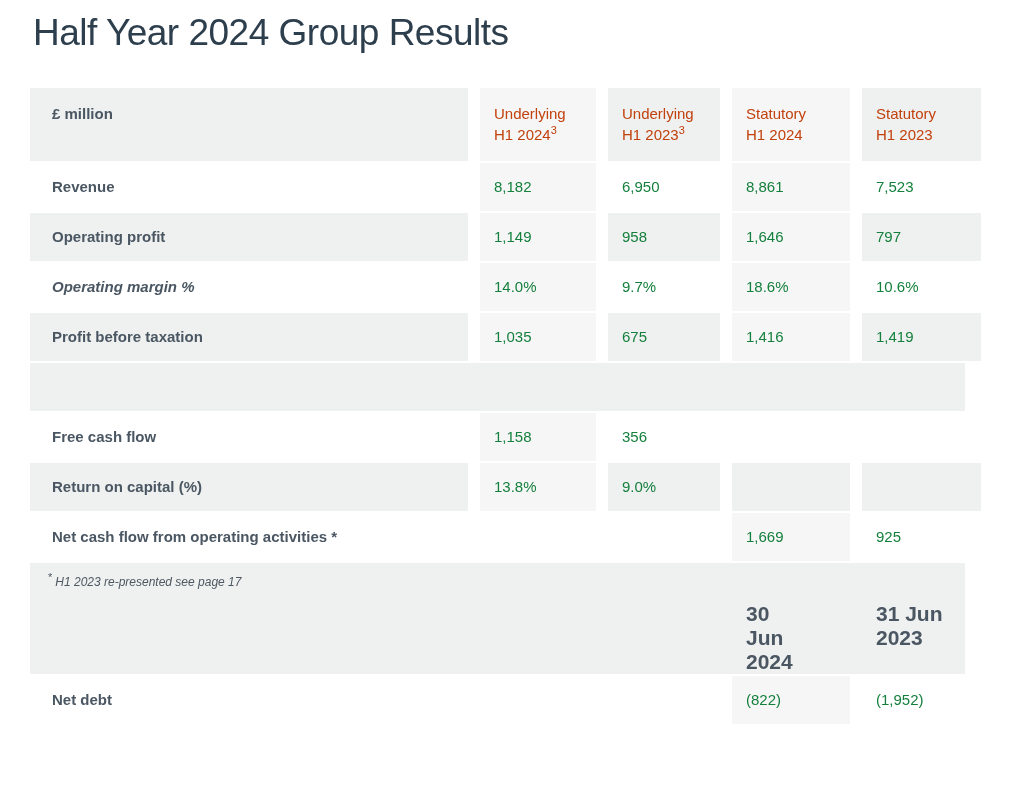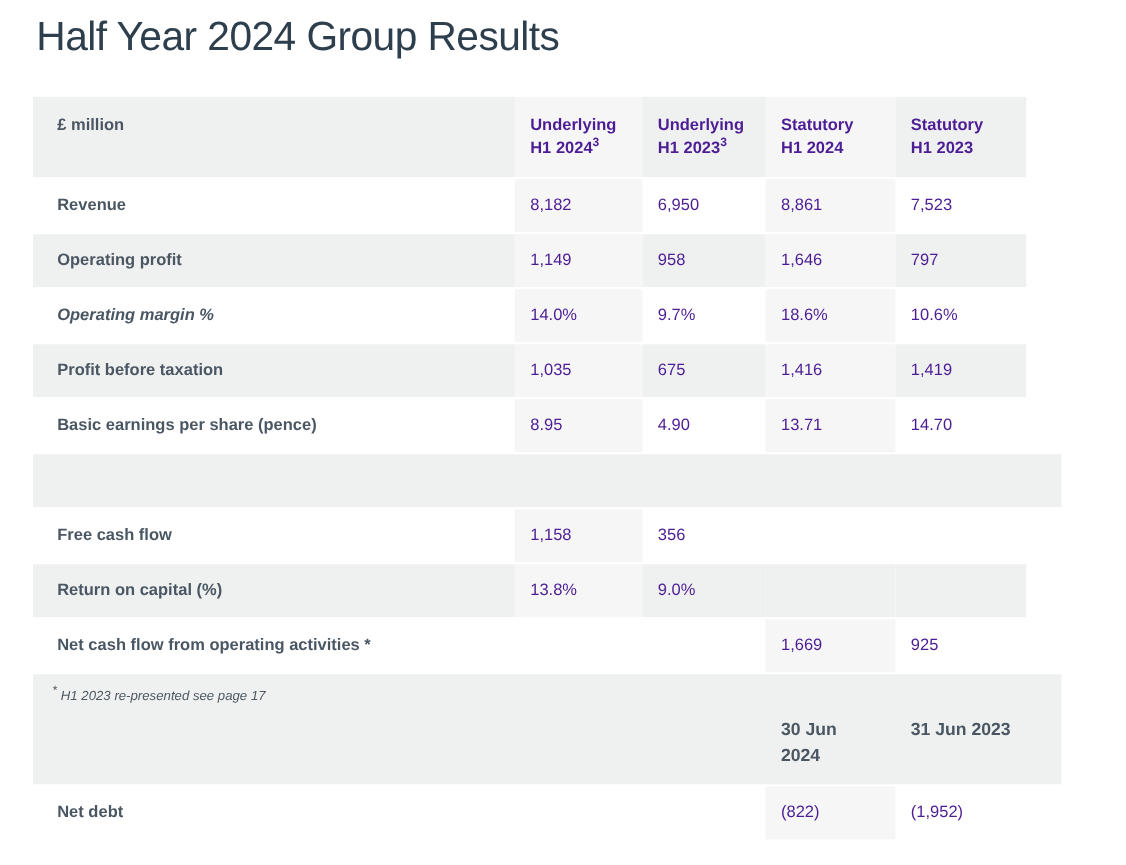--- a/index.html
+++ b/index.html
@@ -10,45 +10,45 @@
   }
   .page{padding:13px 0 0 30px;}
   .page-title{
     font-size:37px;font-weight:400;letter-spacing:-0.5px;
     color:#2d3e4d;margin:0 11px 34px 3px;line-height:1.1;
   }
   .results-table{width:935px;}
   .row{
     display:grid;
     grid-template-columns:438px 116px 112px 118px 119px;
-    column-gap:0;
+    column-gap:12px;
     margin-bottom:2px;
     background:#ffffff;
   }
   .cell{min-height:48px;display:flex;align-items:center;box-sizing:border-box;}
   .label-cell{padding-left:22px;font-weight:700;font-size:15px;color:#4a5763;}
   .label-cell.italic{font-style:italic;}
-  .val-cell{padding-left:14px;font-size:15px;color:#4c1d95;}
+  .val-cell{padding-left:14px;font-size:15px;color:#15803d;}
   .bg-lt{background:#f6f6f7;}
   .bg-dk{background:#eff0f0;}
   
   .header-row .cell{min-height:73px;align-items:flex-start;padding-top:15px;}
-  .header-row .val-cell{font-weight:700;color:#4c1d95;line-height:21px;display:block;}
+  .header-row .val-cell{font-weight:400;color:#c2410c;line-height:21px;display:block;}
   .header-row .label-cell{line-height:21px;}
   .hline{display:block;}
   sup{font-size:11px;line-height:0;}
   
   .spacer-row{height:48px;background:#eff0f0;margin-bottom:2px;}
   
   .footnote-row{background:#eff0f0;min-height:100px;margin-bottom:2px;}
   .footnote-row .cell{align-items:flex-start;background:transparent;}
   .footnote-cell{padding:12px 0 0 18px;font-size:12px;font-style:italic;
     font-weight:400;color:#4d5861;min-height:100px;}
   .footnote-cell sup{font-style:normal;font-size:11px;margin-right:3px;}
-  .date-cell{padding-top:39px;font-weight:700;font-size:16px;color:#4a5763;
+  .date-cell{padding-top:39px;font-weight:700;font-size:21px;color:#4a5763;
     line-height:24px;min-height:100px;}
   .date-wrap{max-width:66px;display:inline-block;}
   .date-wide{max-width:105px;}
 </style>
 </head>
 <body>
 
 <div class="page">
   <h1 class="page-title">Half Year 2024 Group Results</h1>
 
@@ -99,27 +99,20 @@
     </div>
 
     <div class="row">
       <div class="cell label-cell bg-dk">Profit before taxation</div>
       <div class="cell val-cell bg-lt">1,035</div>
       <div class="cell val-cell bg-dk">675</div>
       <div class="cell val-cell bg-lt">1,416</div>
       <div class="cell val-cell bg-dk">1,419</div>
     </div>
 
-    <div class="row">
-      <div class="cell label-cell">Basic earnings per share (pence)</div>
-      <div class="cell val-cell bg-lt">8.95</div>
-      <div class="cell val-cell">4.90</div>
-      <div class="cell val-cell bg-lt">13.71</div>
-      <div class="cell val-cell">14.70</div>
-    </div>
 
     <div class="spacer-row"></div>
 
     <div class="row">
       <div class="cell label-cell">Free cash flow</div>
       <div class="cell val-cell bg-lt">1,158</div>
       <div class="cell val-cell">356</div>
       <div class="cell val-cell"></div>
       <div class="cell val-cell"></div>
     </div>

